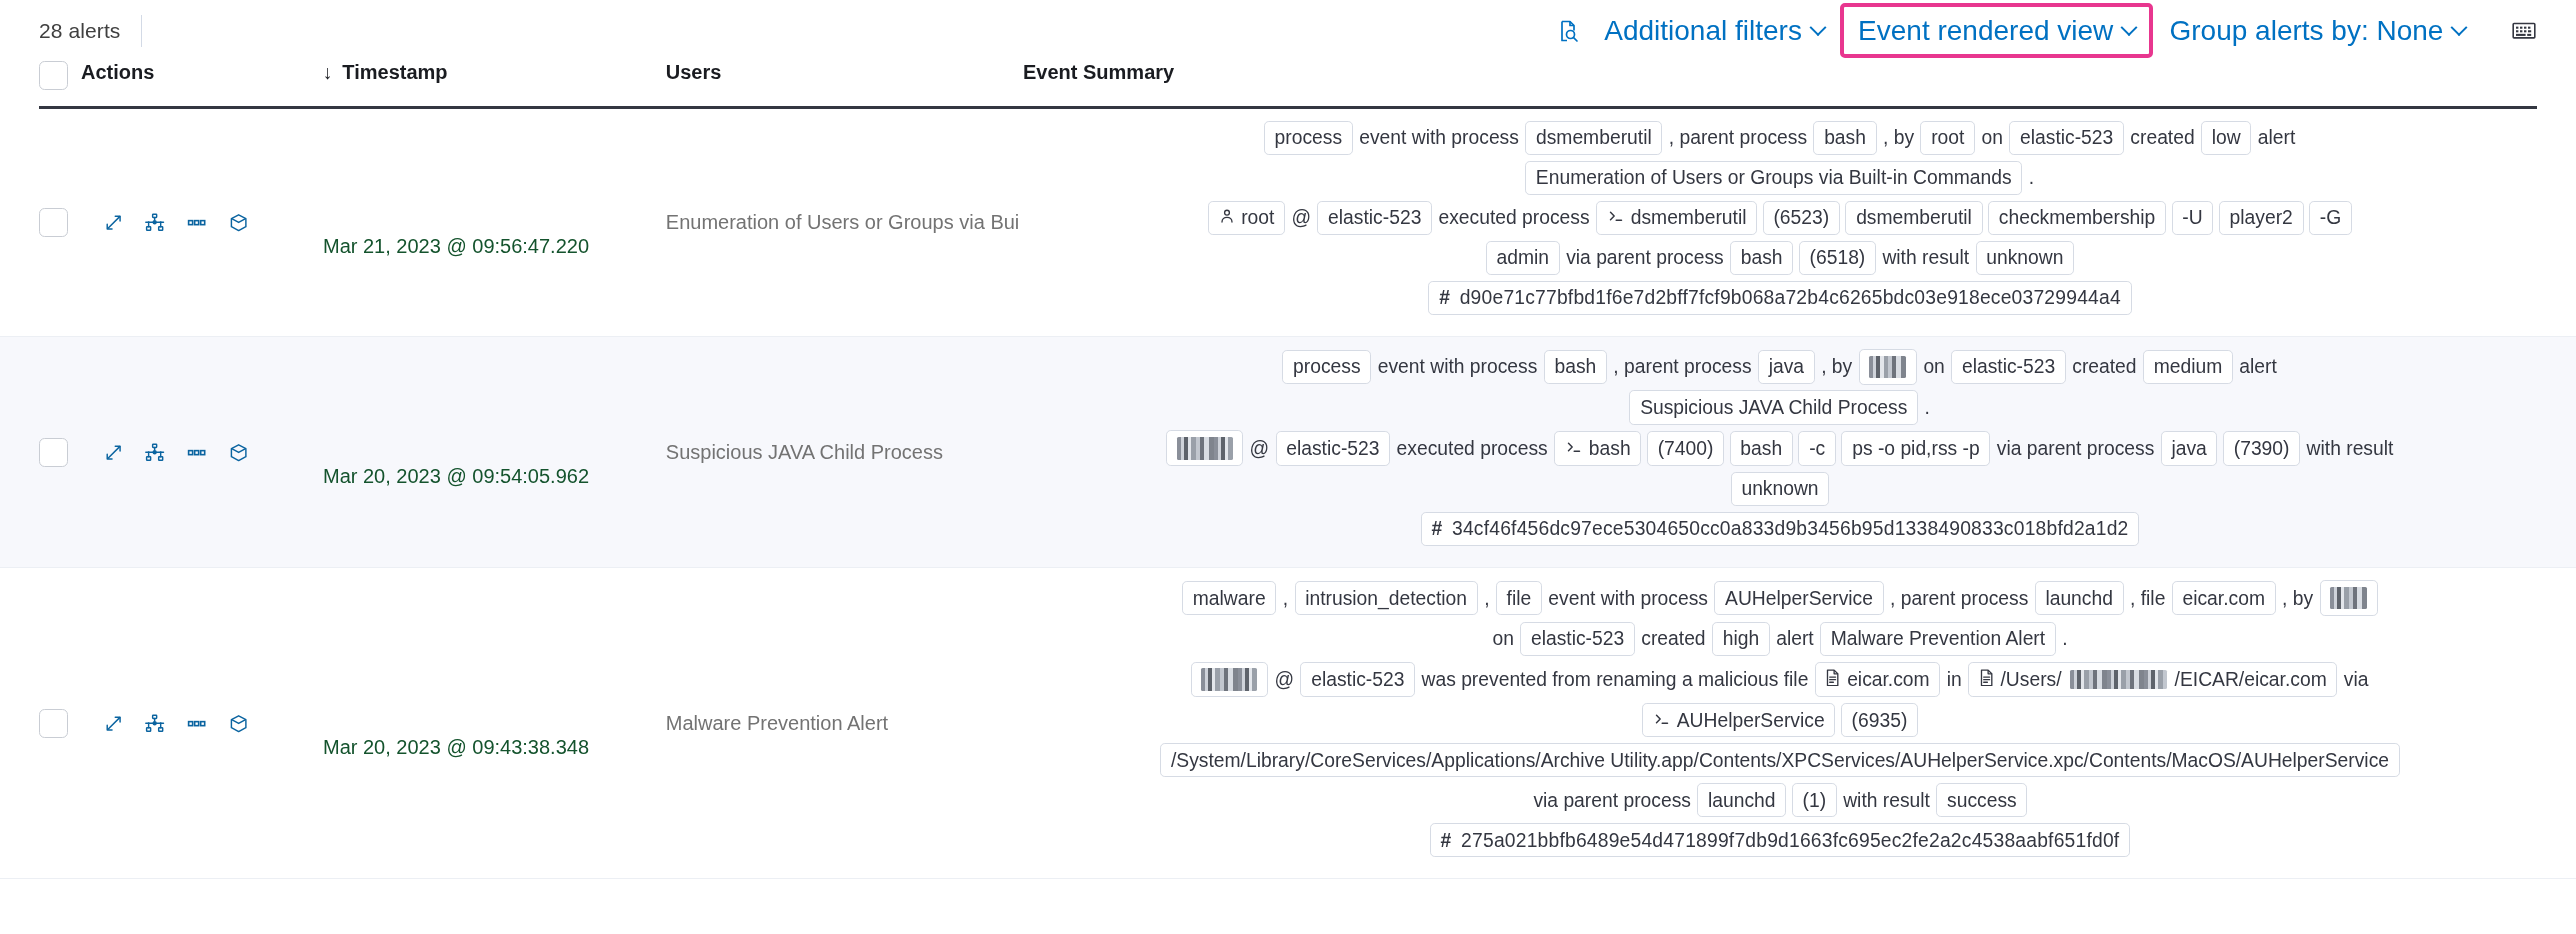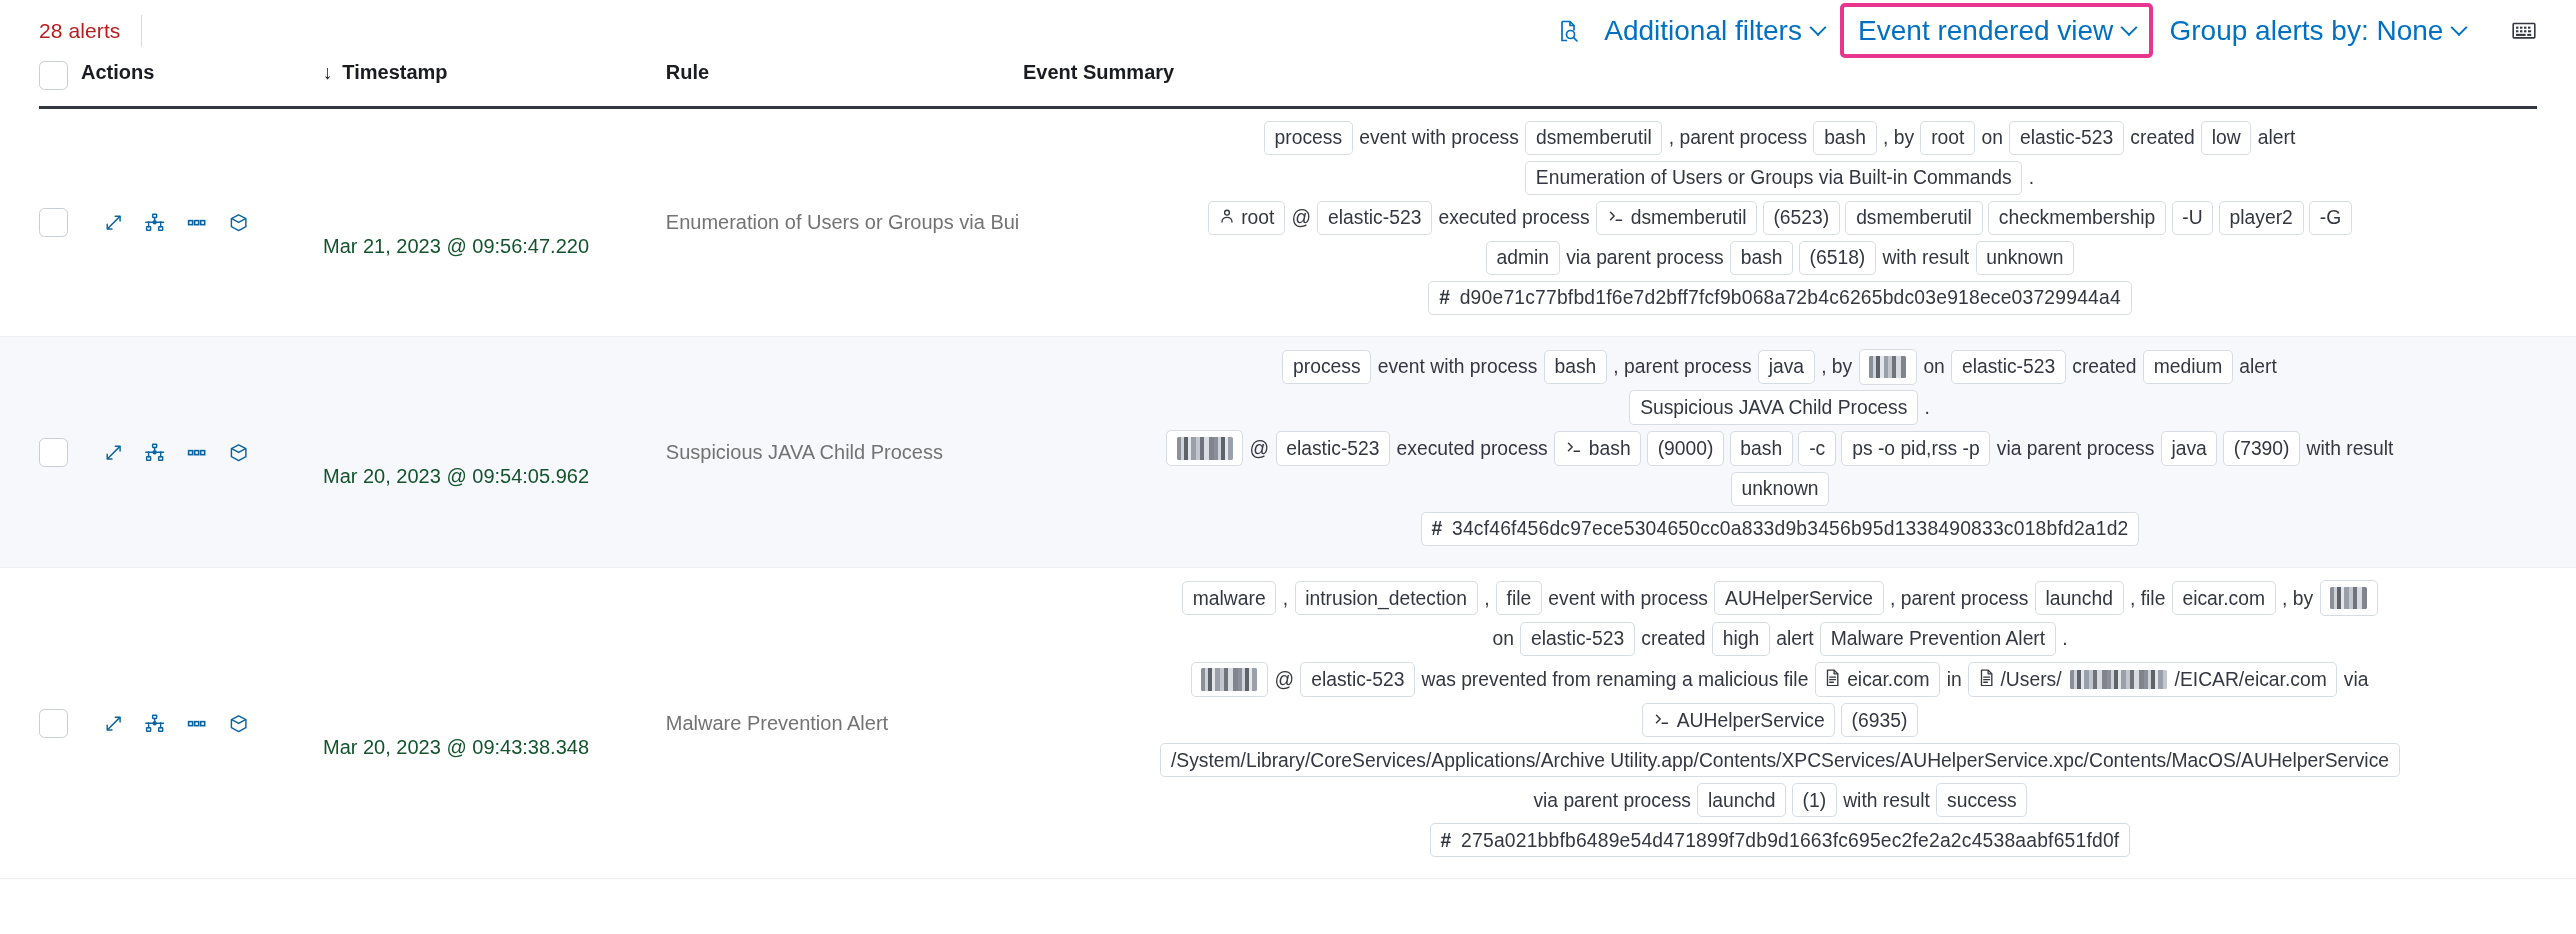--- a/index.html
+++ b/index.html
@@ -18,21 +18,21 @@
   
   .toolbar {
     position: relative;
     height: 61px;
     display: flex;
     align-items: center;
     padding: 0 27px 0 39px;
   }
   .alerts-count {
     font-size: 21px;
-    color: #b91c1c;
+    color: #404040;
     letter-spacing: 0.1px;
   }
   .vsep {
     width: 0.8px;
     height: 32px;
     background: #d3dae6;
     margin: 0 21px;
   }
   .toolbar-right {
     margin-left: auto;
@@ -271,21 +271,21 @@
 </div>
 
 <div class="thead">
   <div class="col-check">
     <span class="checkbox"></span>
   </div>
   <div class="col-actions">Actions</div>
   <div class="col-time">
     <span class="sort-arrow">↓</span><span>Timestamp</span>
   </div>
-  <div class="col-rule hdr-rule">Rule</div>
+  <div class="col-rule hdr-rule">Users</div>
   <div class="col-summary">Event Summary</div>
 </div>
 <div class="thead-rule-border"></div>
 
 <div id="rows">
     <div class="row">
       <div class="col-check">
         <span class="checkbox"></span>
       </div>
       <div class="col-actions">
@@ -469,21 +469,21 @@
             <span class="txt">@</span>
             <span class="chip">elastic-523</span>
             <span class="txt">executed process</span>
             <span class="chip">
               <span><svg width="17.7" height="16" viewBox="0 0 24 24" fill="none" stroke="#343741" stroke-width="2.2">
                   <path d="M4 6.5 9.5 12 4 17.5" stroke-linecap="round" stroke-linejoin="round"></path>
                   <path d="M12.5 18.5h8" stroke-linecap="round"></path>
                 </svg></span>
               <span>bash</span>
             </span>
-            <span class="chip">(9000)</span>
+            <span class="chip">(7400)</span>
             <span class="chip">bash</span>
             <span class="chip">-c</span>
             <span class="chip">ps -o pid,rss -p</span>
             <span class="txt">via parent process</span>
             <span class="chip">java</span>
             <span class="chip">(7390)</span>
             <span class="txt">with result</span>
           </div>
           <div class="sum-line">
             <span class="chip">unknown</span>

